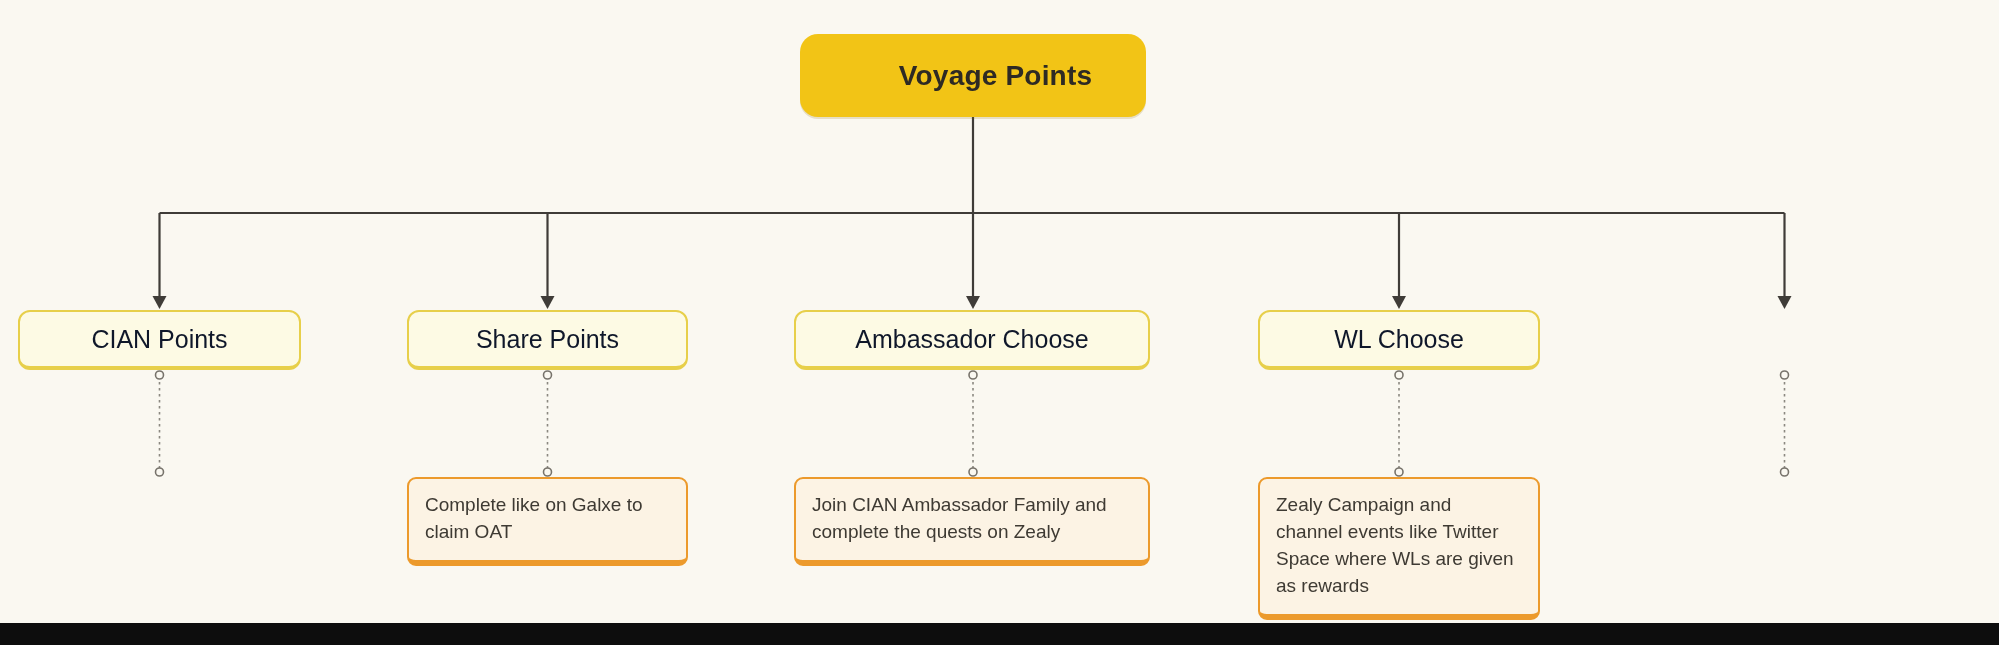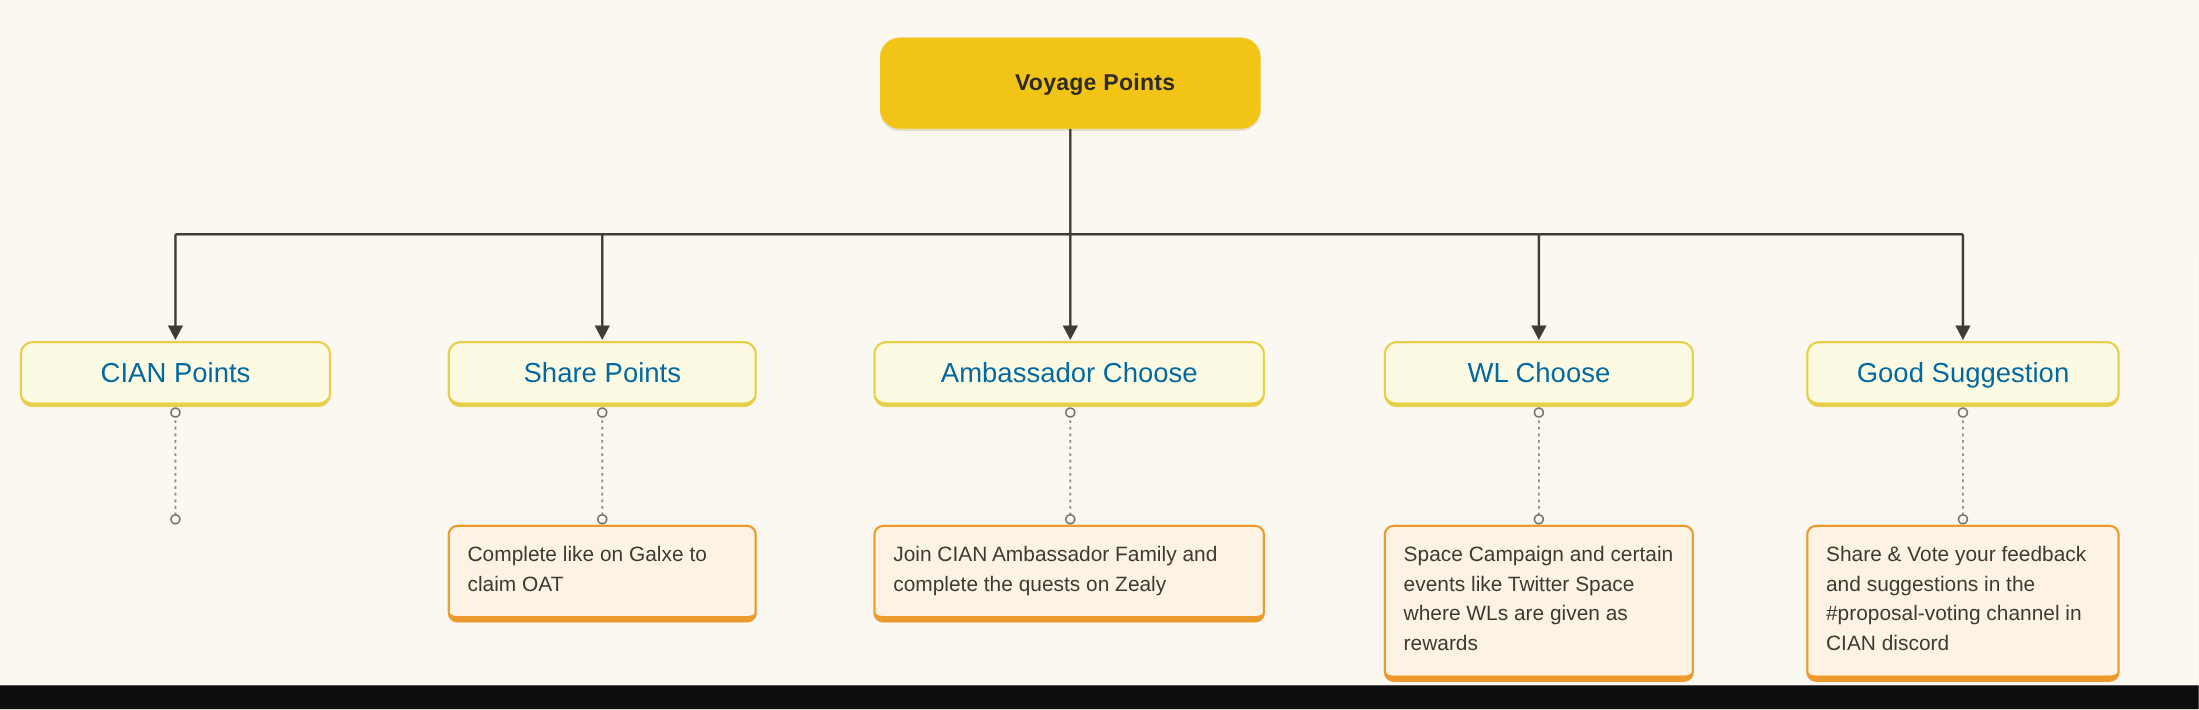--- a/index.html
+++ b/index.html
@@ -28,21 +28,21 @@
     left: 800px; top: 34px;
     width: 346px; height: 83px;
     background: #F2C416;
     border-radius: 18px;
     display: flex;
     align-items: center;
     justify-content: center;
     box-shadow: 0 2px 0 rgba(140, 105, 0, 0.18);
   }
   .root-node .root-label {
-    font-size: 21px;
+    font-size: 28px;
     font-weight: bold;
     color: #2E2A24;
     letter-spacing: 0.2px;
     margin-left: 45px;
   }
   
   .column {
     position: absolute;
     top: 0;
     height: 100%;
@@ -63,21 +63,21 @@
     background: #FDFAE4;
     border: 2px solid #E7CF4A;
     border-bottom-width: 4px;
     border-radius: 12px;
     display: flex;
     align-items: center;
     justify-content: center;
   }
   .branch-label {
     font-size: 25px;
-    color: #0369a1;
+    color: #0f172a;
     white-space: nowrap;
   }
   .desc-box {
     position: absolute;
     top: 477px;
     left: 0;
     width: 100%;
     box-sizing: border-box;
     background: #FCF3E4;
     border: 2.5px solid #EC9A2C;
@@ -172,28 +172,22 @@
     <div class="desc-box">
       <span class="desc-text">Join CIAN Ambassador Family and complete the quests on Zealy</span>
     </div>
   </div>
 
   <div class="column col4">
     <div class="branch-box">
       <span class="branch-label">WL Choose</span>
     </div>
     <div class="desc-box">
-      <span class="desc-text">Space Campaign and certain events like Twitter Space where WLs are given as rewards</span>
+      <span class="desc-text">Zealy Campaign and channel events like Twitter Space where WLs are given as rewards</span>
     </div>
   </div>
 
   <div class="column col5">
-    <div class="branch-box">
-      <span class="branch-label">Good Suggestion</span>
-    </div>
-    <div class="desc-box">
-      <span class="desc-text">Share &amp; Vote your feedback and suggestions in the #proposal-voting channel in CIAN discord</span>
-    </div>
   </div>
 
   <div class="bottom-bar"></div>
 
 </div>
 
 </body></html>

